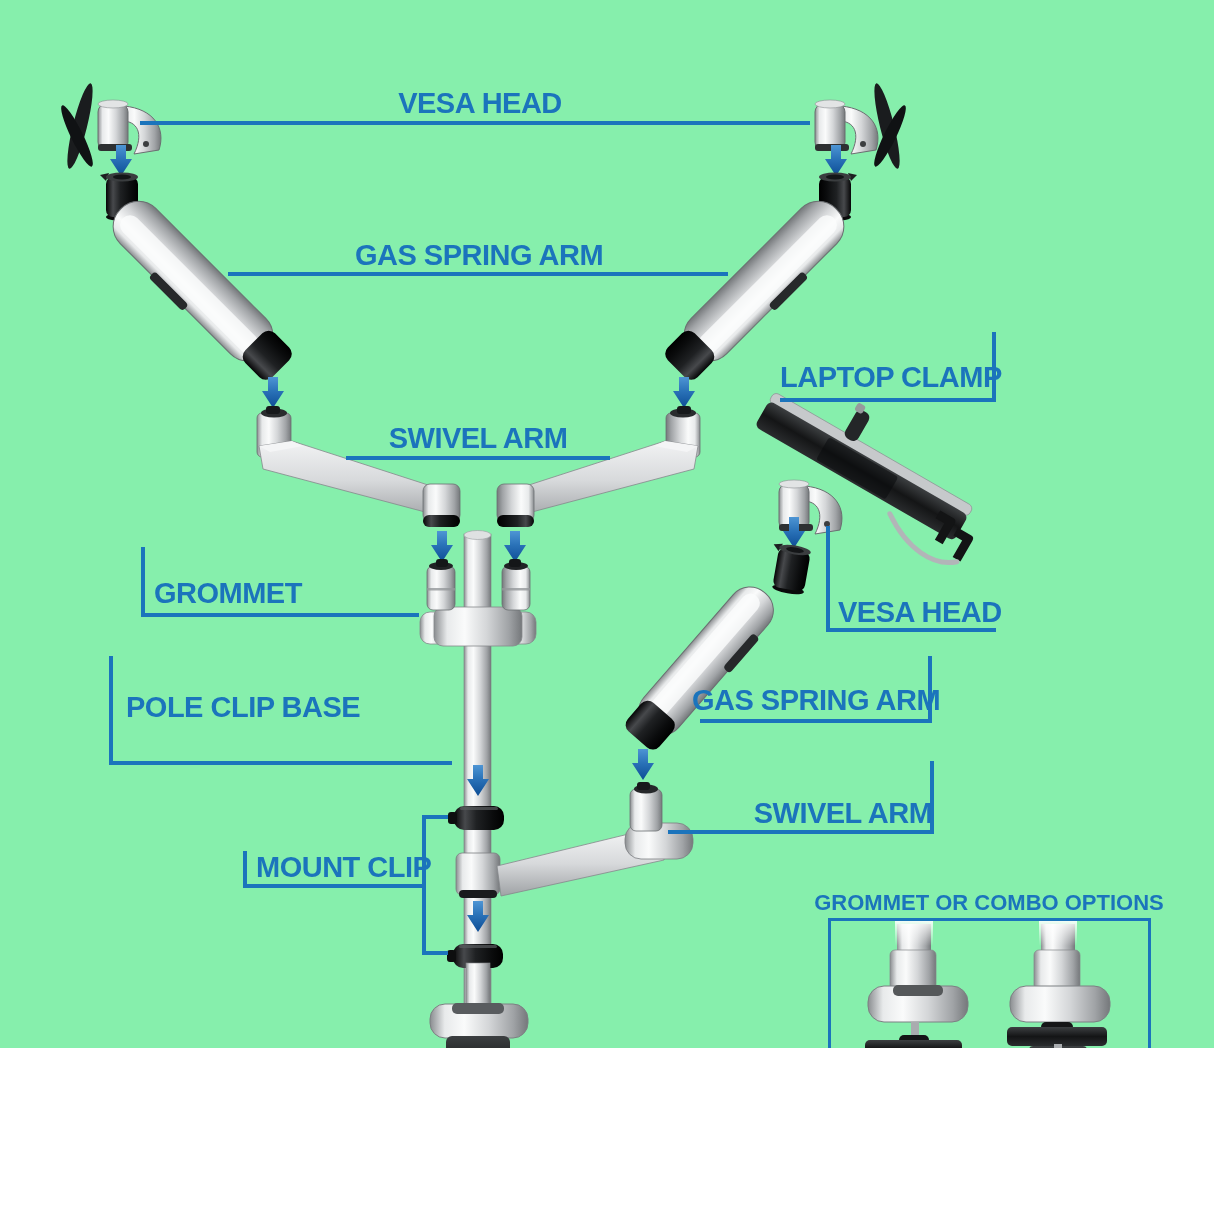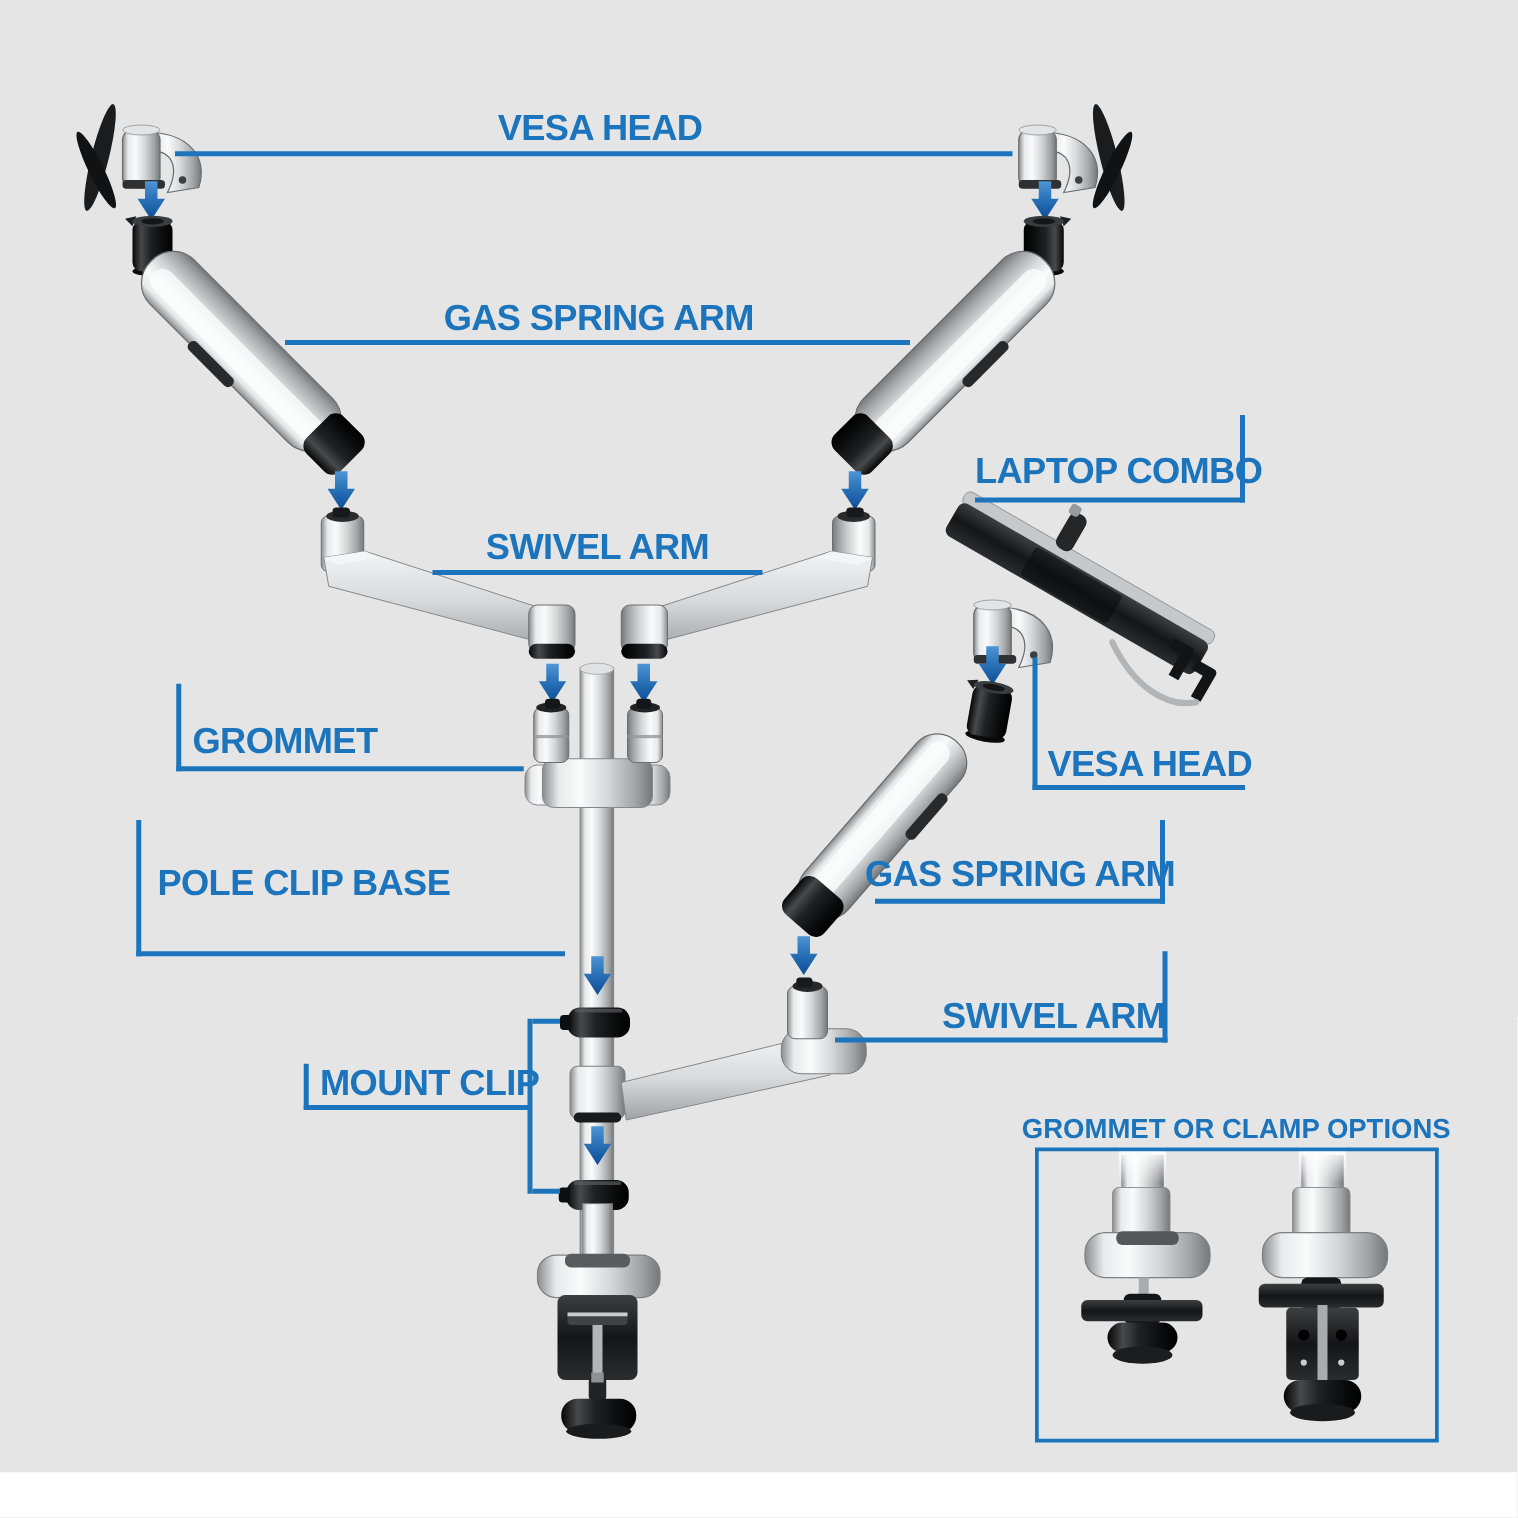--- a/index.html
+++ b/index.html
@@ -1,16 +1,16 @@
 <!DOCTYPE html>
 <html><head>
 <meta charset="utf-8">
 <style>
   html,body{margin:0;padding:0;background:#fff;}
-  .canvas{position:relative;width:1214px;height:1178px;background:#e5e5e5;overflow:hidden;
+  .canvas{position:relative;width:1214px;height:1048px;background:#86efac;overflow:hidden;
           font-family:"Liberation Sans",sans-serif;}
   svg.hw{position:absolute;left:0;top:0;}
   .lbl{position:absolute;color:#1b74bc;font-weight:700;font-size:29px;line-height:1.14;
        letter-spacing:-0.5px;white-space:nowrap;}
   .ctr{transform:translateX(-50%);}
   .sm{font-size:22px;letter-spacing:0;}
   .ln{position:absolute;background:#1b74bc;}
   .box{position:absolute;border:3px solid #1b74bc;background:transparent;}
 </style>
 </head>
@@ -244,19 +244,19 @@
   <div class="box" style="left:828px;top:918px;width:317px;height:230px"></div>
 
   <div class="lbl ctr" style="left:480px;top:87px">VESA HEAD</div>
   <div class="lbl ctr" style="left:479px;top:239px">GAS SPRING ARM</div>
   <div class="lbl ctr" style="left:478px;top:422px">SWIVEL ARM</div>
   <div class="lbl" style="left:154px;top:577px">GROMMET</div>
   <div class="lbl" style="left:126px;top:691px">
     <div>POLE CLIP BASE</div>
   </div>
   <div class="lbl" style="left:256px;top:851px">MOUNT CLIP</div>
-  <div class="lbl" style="left:780px;top:361px">LAPTOP COMBO</div>
+  <div class="lbl" style="left:780px;top:361px">LAPTOP CLAMP</div>
   <div class="lbl" style="left:838px;top:596px">VESA HEAD</div>
   <div class="lbl ctr" style="left:816px;top:684px">GAS SPRING ARM</div>
   <div class="lbl ctr" style="left:843px;top:797px">SWIVEL ARM</div>
-  <div class="lbl ctr sm" style="left:989px;top:890px">GROMMET OR CLAMP OPTIONS</div>
+  <div class="lbl ctr sm" style="left:989px;top:890px">GROMMET OR COMBO OPTIONS</div>
 
 </div>
 
 </body></html>

